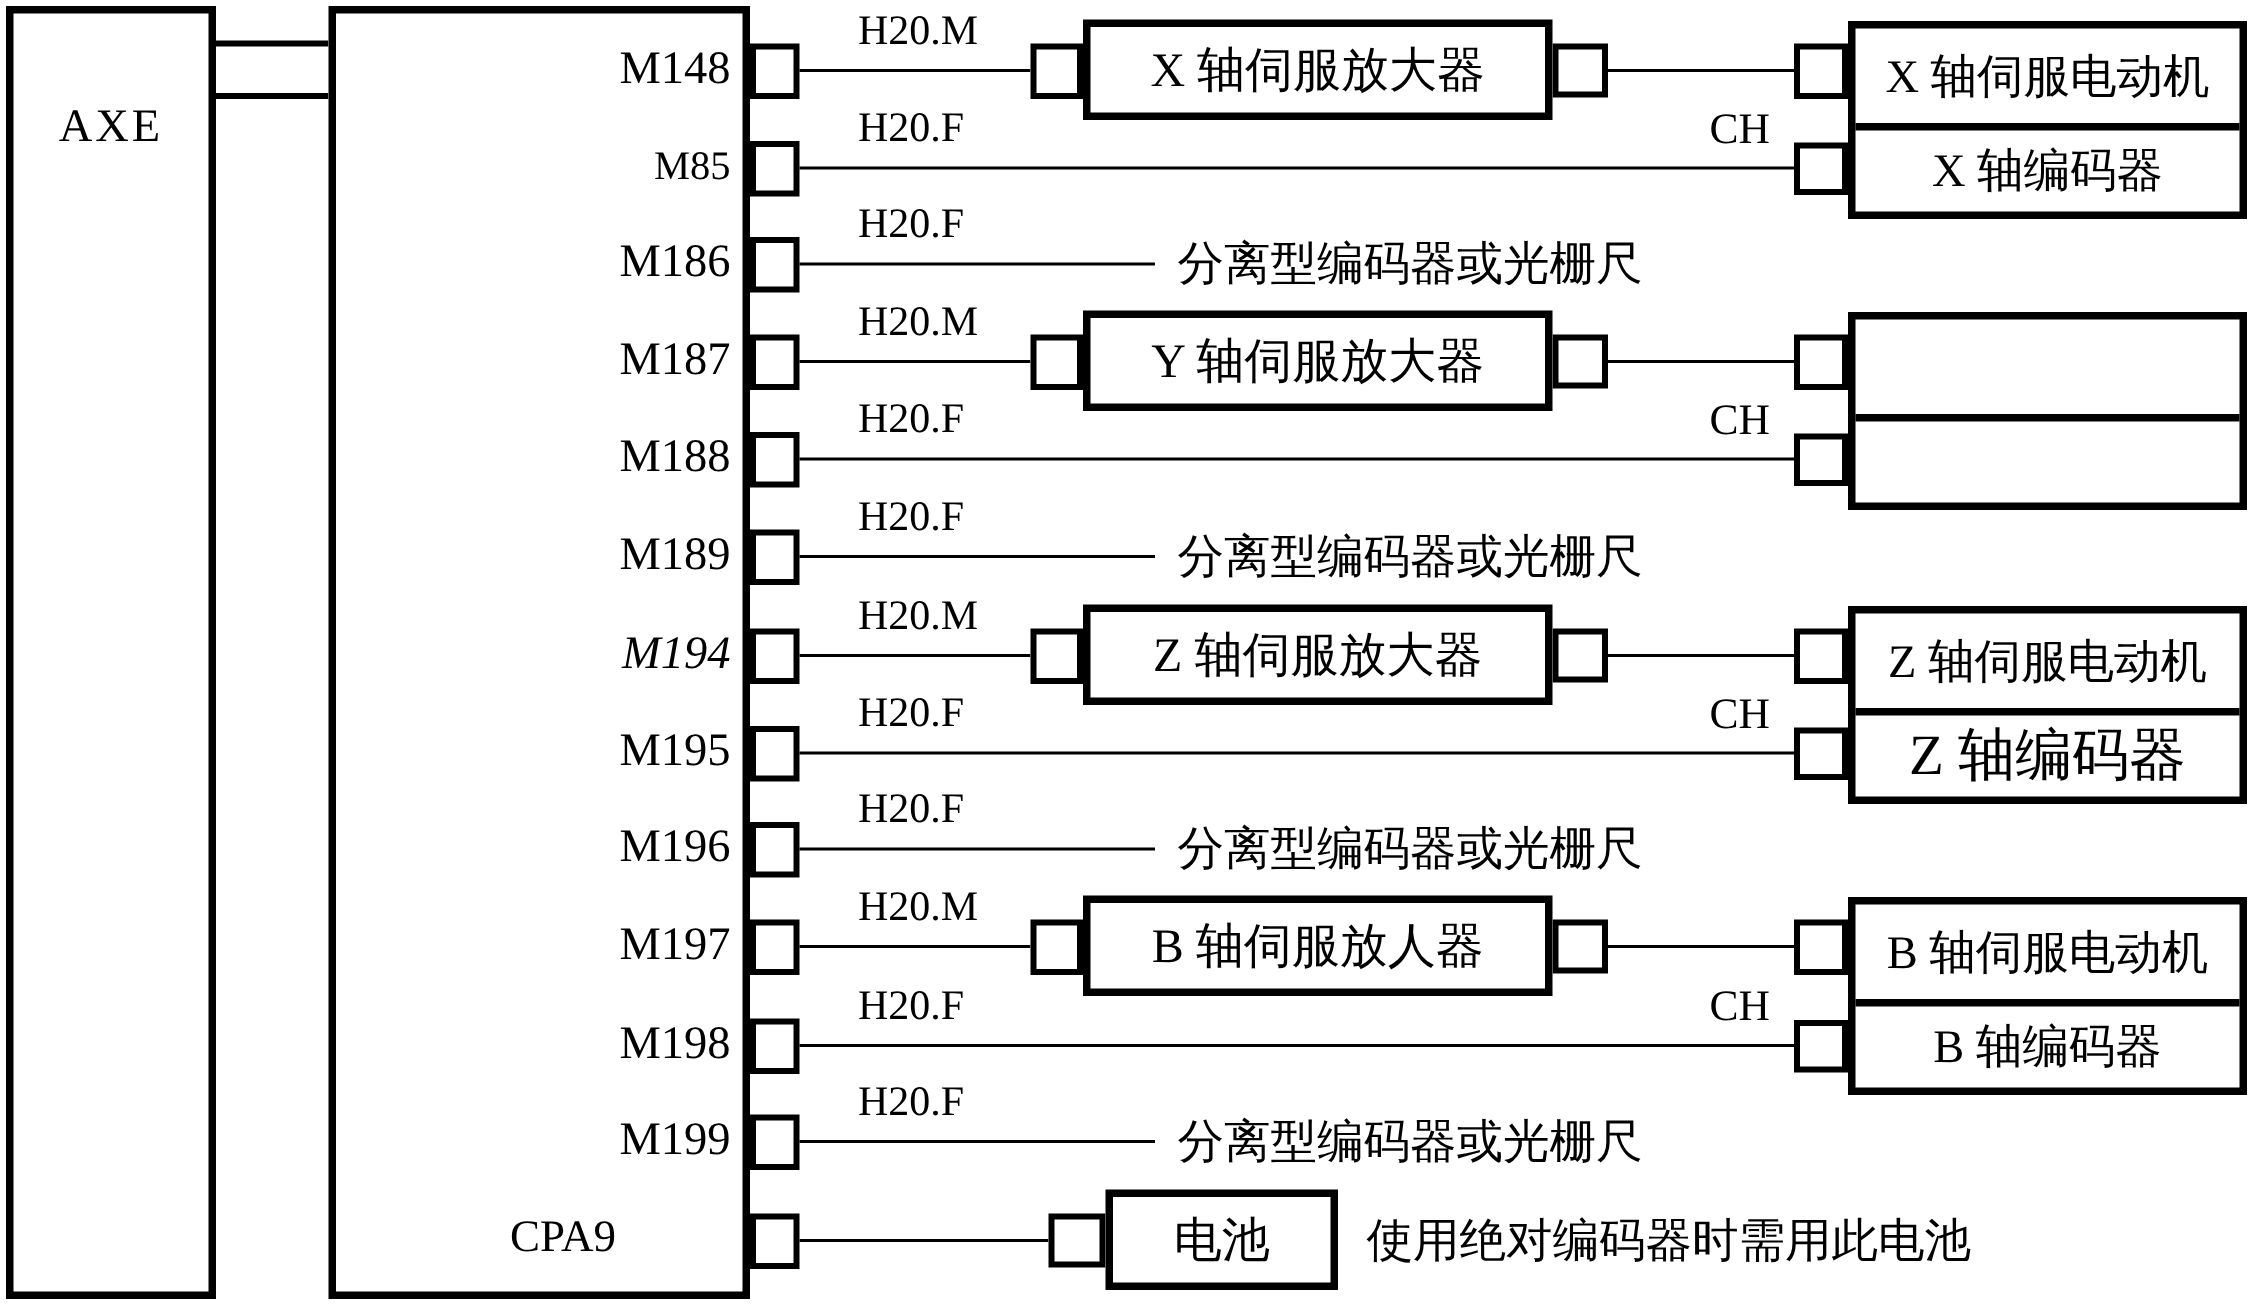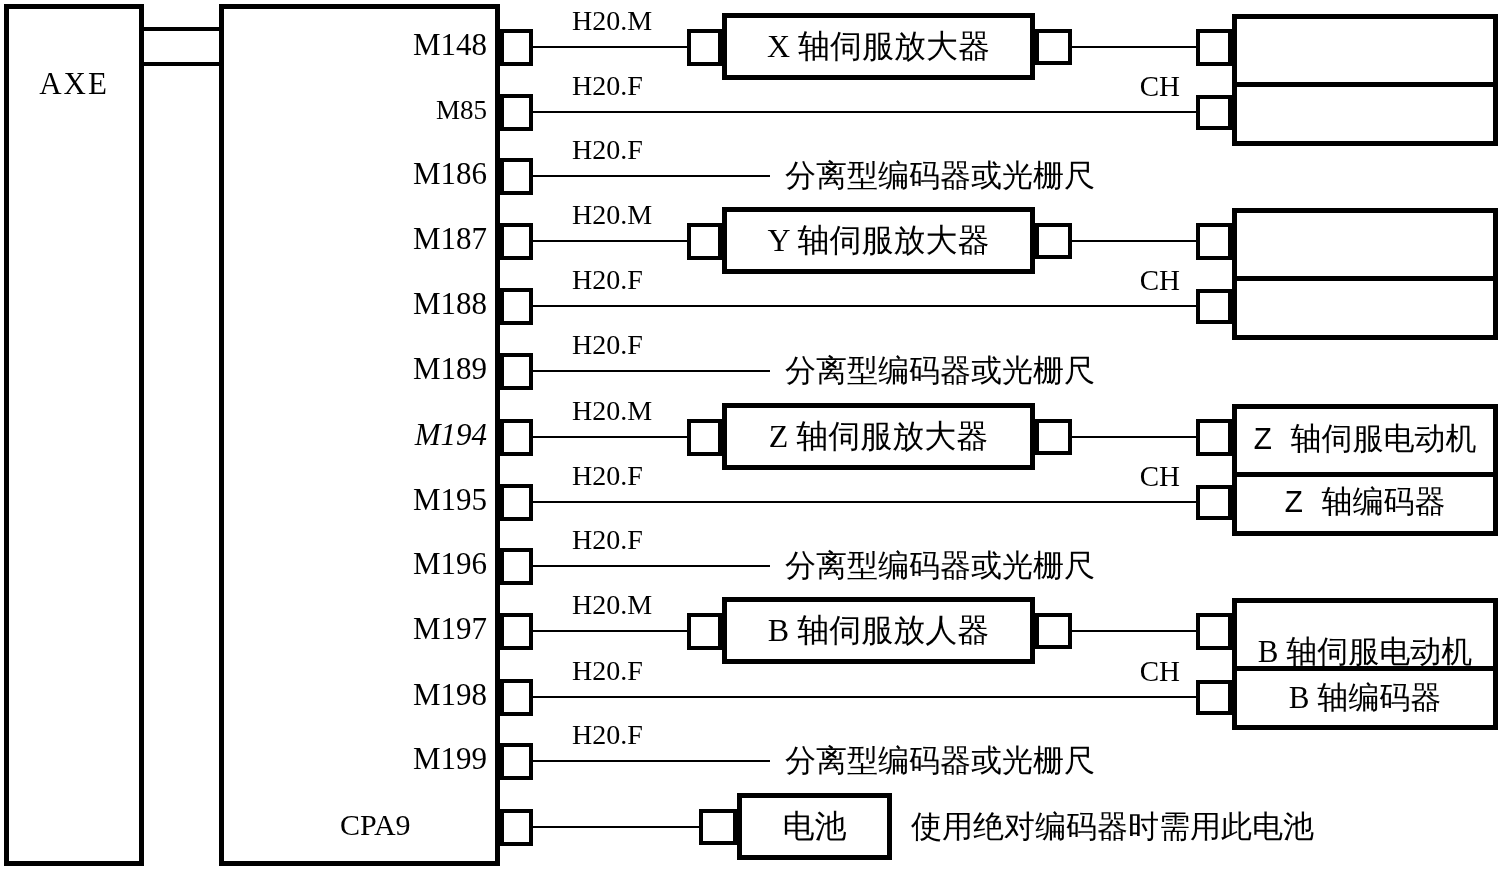--- a/index.html
+++ b/index.html
@@ -112,35 +112,37 @@
       <div class="lbl" style="left: 785px; top: 741px; font-size: 31px; line-height: 40px;">分离型编码器或光栅尺</div>
       <div class="lbl" style="left: 340px; top: 806px; width: 147px; text-align: left; font-size: 30px; line-height: 38px;">CPA9</div>
       <div class="sq" style="left: 500px; top: 809px; width: 33px; height: 37px;"></div>
       <div class="wire" style="left: 533px; top: 826px; width: 166px;"></div>
       <div class="sq" style="left: 699px; top: 809px; width: 38px; height: 36px;"></div>
       <div class="box ctr" style="left: 737px; top: 793px; width: 155px; height: 67px; font-size: 32px;">电池</div>
       <div class="lbl" style="left: 911px; top: 807px; font-size: 31px; line-height: 40px;">使用绝对编码器时需用此电池</div>
       <div class="sq" style="left: 1196px; top: 29px; width: 36px; height: 37px;"></div>
       <div class="sq" style="left: 1196px; top: 95px; width: 36px; height: 35px;"></div>
       <div class="box" style="left: 1232px; top: 14px; width: 266px; height: 132px;">
+        <div class="cell" style="top: 0px; height: 63px; line-height: 63px; font-size: 31px;">X 轴伺服电动机</div>
         <div class="divider" style="top: 63px;"></div>
+        <div class="cell" style="top: 68px; height: 54px; line-height: 54px; font-size: 31px;">X 轴编码器</div>
       </div>
       <div class="sq" style="left: 1196px; top: 223px; width: 36px; height: 37px;"></div>
       <div class="sq" style="left: 1196px; top: 289px; width: 36px; height: 35px;"></div>
       <div class="box" style="left: 1232px; top: 208px; width: 266px; height: 132px;">
         <div class="divider" style="top: 63px;"></div>
       </div>
       <div class="sq" style="left: 1196px; top: 419px; width: 36px; height: 37px;"></div>
       <div class="sq" style="left: 1196px; top: 485px; width: 36px; height: 35px;"></div>
-      <div class="box" style="left: 1232px; top: 404px; width: 266px; height: 132px; font-family: Liberation Mono, monospace;">
+      <div class="box" style="left: 1232px; top: 404px; width: 266px; height: 132px;">
         <div class="cell" style="top: 0px; height: 63px; line-height: 63px; font-size: 31px;">Z 轴伺服电动机</div>
         <div class="divider" style="top: 63px;"></div>
-        <div class="cell" style="top: 68px; height: 54px; line-height: 54px; font-size: 31px;">Z 轴编码器</div>
+        <div class="cell" style="top: 68px; height: 54px; line-height: 54px; font-size: 38px;">Z 轴编码器</div>
       </div>
       <div class="sq" style="left: 1196px; top: 613px; width: 36px; height: 37px;"></div>
       <div class="sq" style="left: 1196px; top: 680px; width: 36px; height: 35px;"></div>
       <div class="box" style="left: 1232px; top: 598px; width: 266px; height: 132px;">
-        <div class="cell" style="top: 0px; height: 47px; line-height: 63px; font-size: 31px; margin-top: 17px;">B 轴伺服电动机</div>
+        <div class="cell" style="top: 0px; height: 47px; line-height: 63px; font-size: 31px;">B 轴伺服电动机</div>
         <div class="divider" style="top: 63px;"></div>
         <div class="cell" style="top: 68px; height: 54px; line-height: 54px; font-size: 31px;">B 轴编码器</div>
       </div>
     </div>
 </div>
 
 </body></html>

